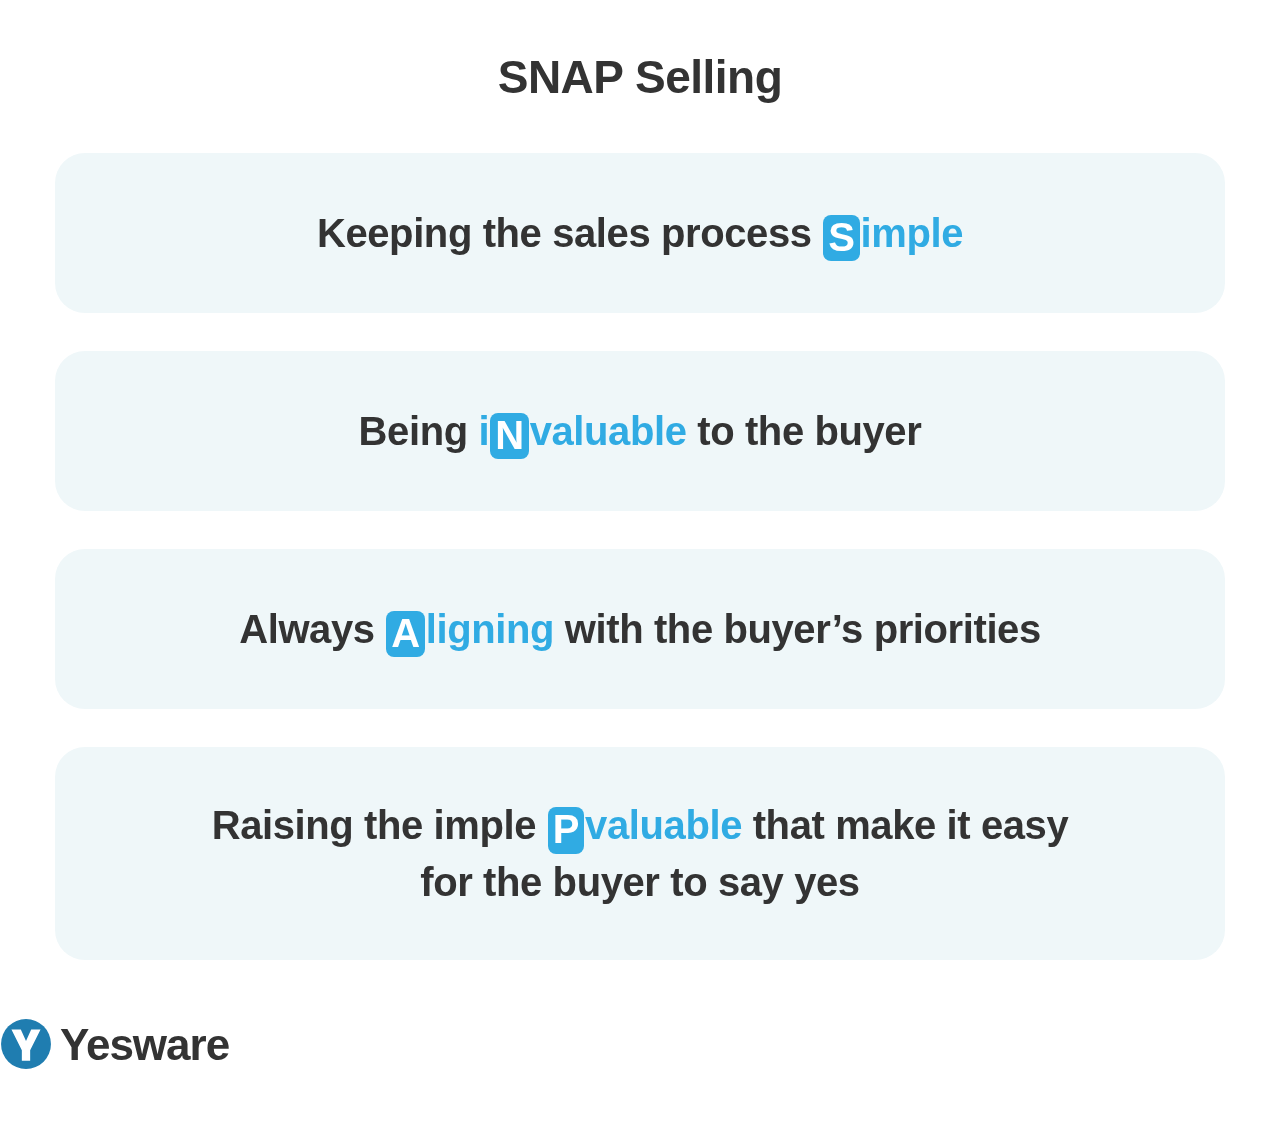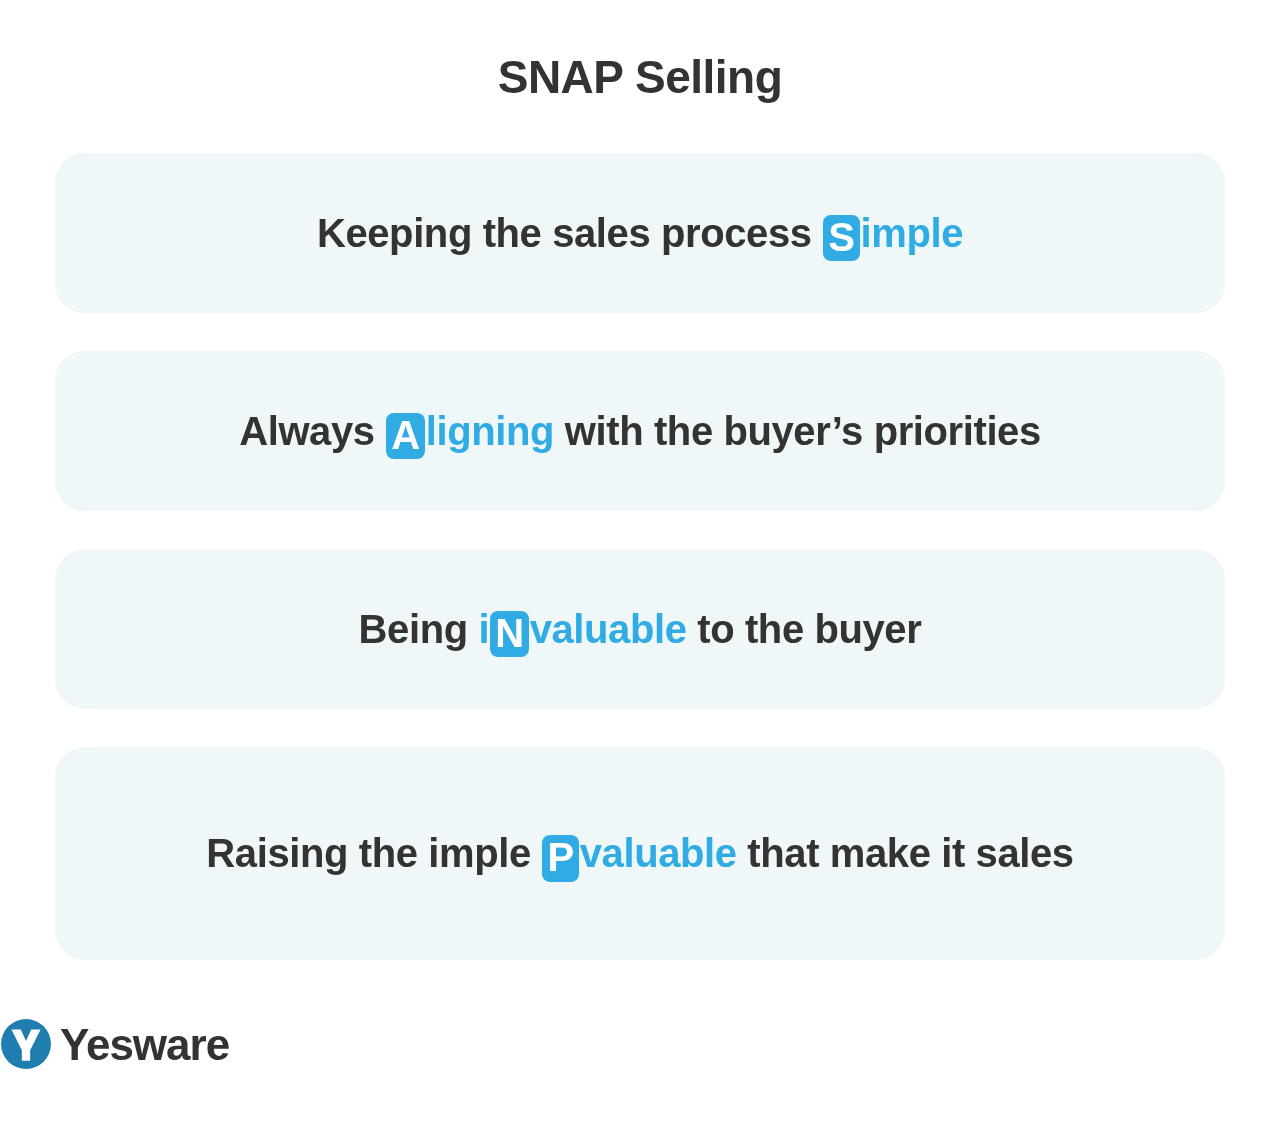--- a/index.html
+++ b/index.html
@@ -107,28 +107,28 @@
 <body>
 
 <div class="infographic">
 
   <div class="title">SNAP Selling</div>
 
   <div class="cards">
     <div class="card h1">
       <div class="card-text"><span>Keeping the sales process </span><span class="boxed">S</span><span class="accent">imple</span></div>
     </div>
+    <div class="card h2">
+      <div class="card-text"><span>Being </span><span class="accent">i</span><span class="boxed">N</span><span class="accent">valuable</span><span> to the buyer</span></div>
+    </div>
     <div class="card h3">
       <div class="card-text"><span>Always </span><span class="boxed">A</span><span class="accent">ligning</span><span> with the buyer’s priorities</span></div>
     </div>
-    <div class="card h2">
-      <div class="card-text"><span>Being </span><span class="accent">i</span><span class="boxed">N</span><span class="accent">valuable</span><span> to the buyer</span></div>
-    </div>
     <div class="card h4">
-      <div class="card-text"><span>Raising the imple </span><span class="boxed">P</span><span class="accent">valuable</span><span> that make it sales</span><br></div>
+      <div class="card-text"><span>Raising the imple </span><span class="boxed">P</span><span class="accent">valuable</span><span> that make it easy</span><br><span>for the buyer to say yes</span></div>
     </div>
   </div>
 
   <div class="logo">
     <span class="logo-mark-wrap">
       <svg class="logo-mark" viewBox="0 0 100 100" aria-hidden="true">
         <circle cx="50" cy="50" r="48" fill="#1f7db0"></circle>
         <path d="M22 22 L40 22 L50 44 L60 22 L78 22 L58 62 L58 82 L42 82 L42 62 Z" fill="#ffffff"></path>
         <path d="M66 8 L92 8 L30 96 L6 96 Z" fill="#ffffff" opacity="0"></path>
         <path d="M70 12 L88 26 L34 94 L16 80 Z" fill="#ffffff" opacity="0"></path>

